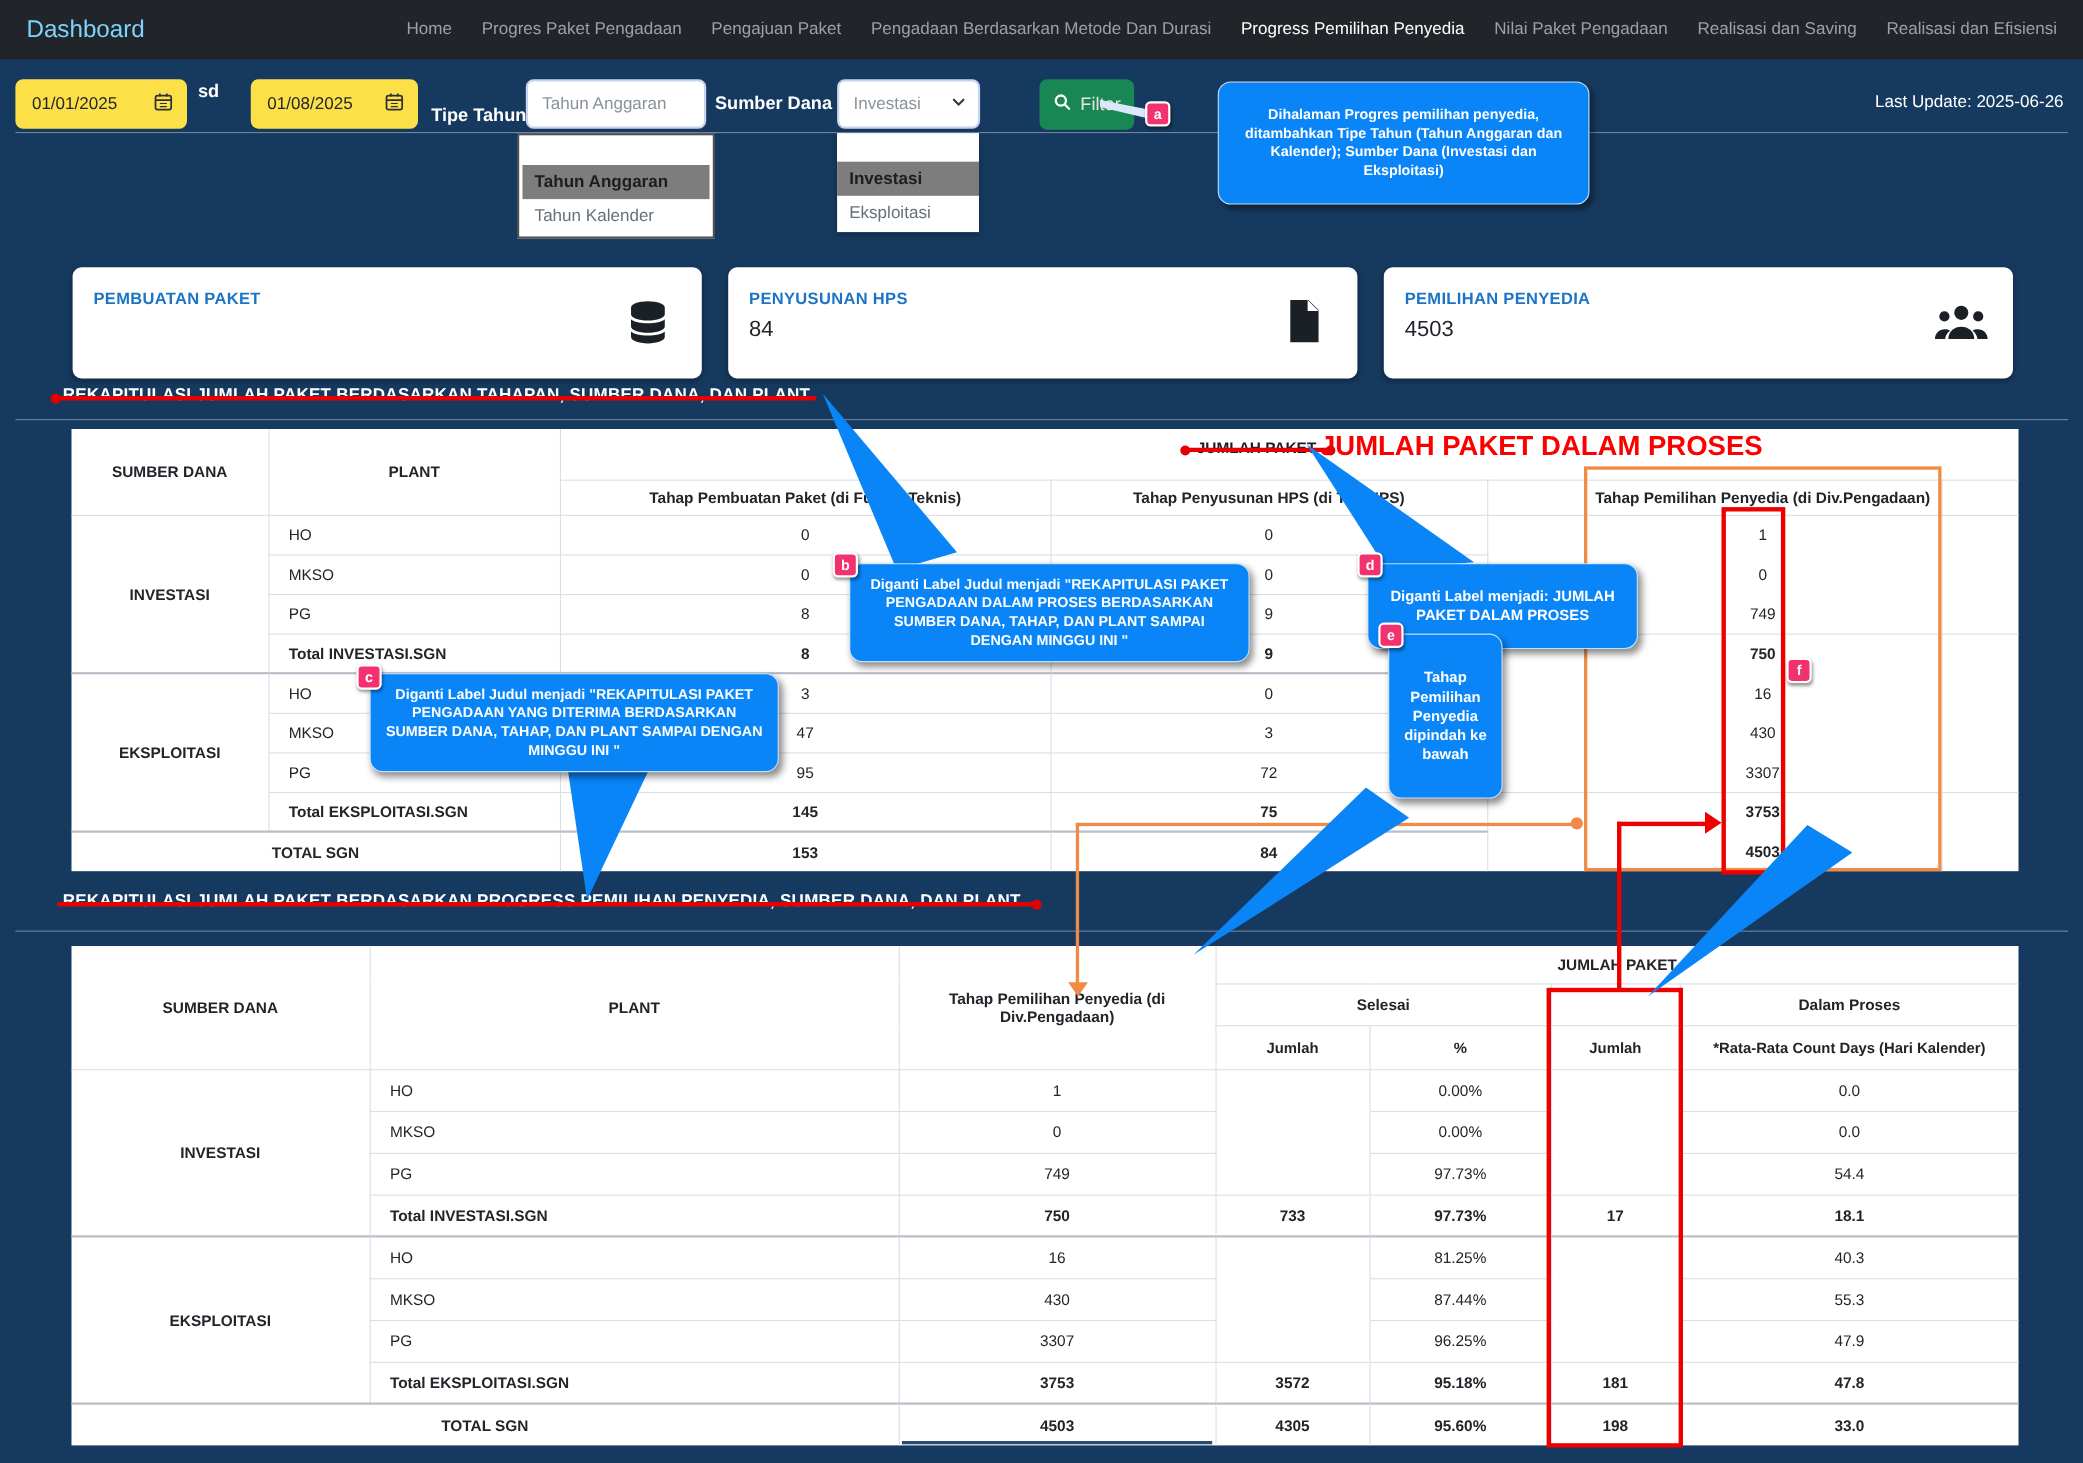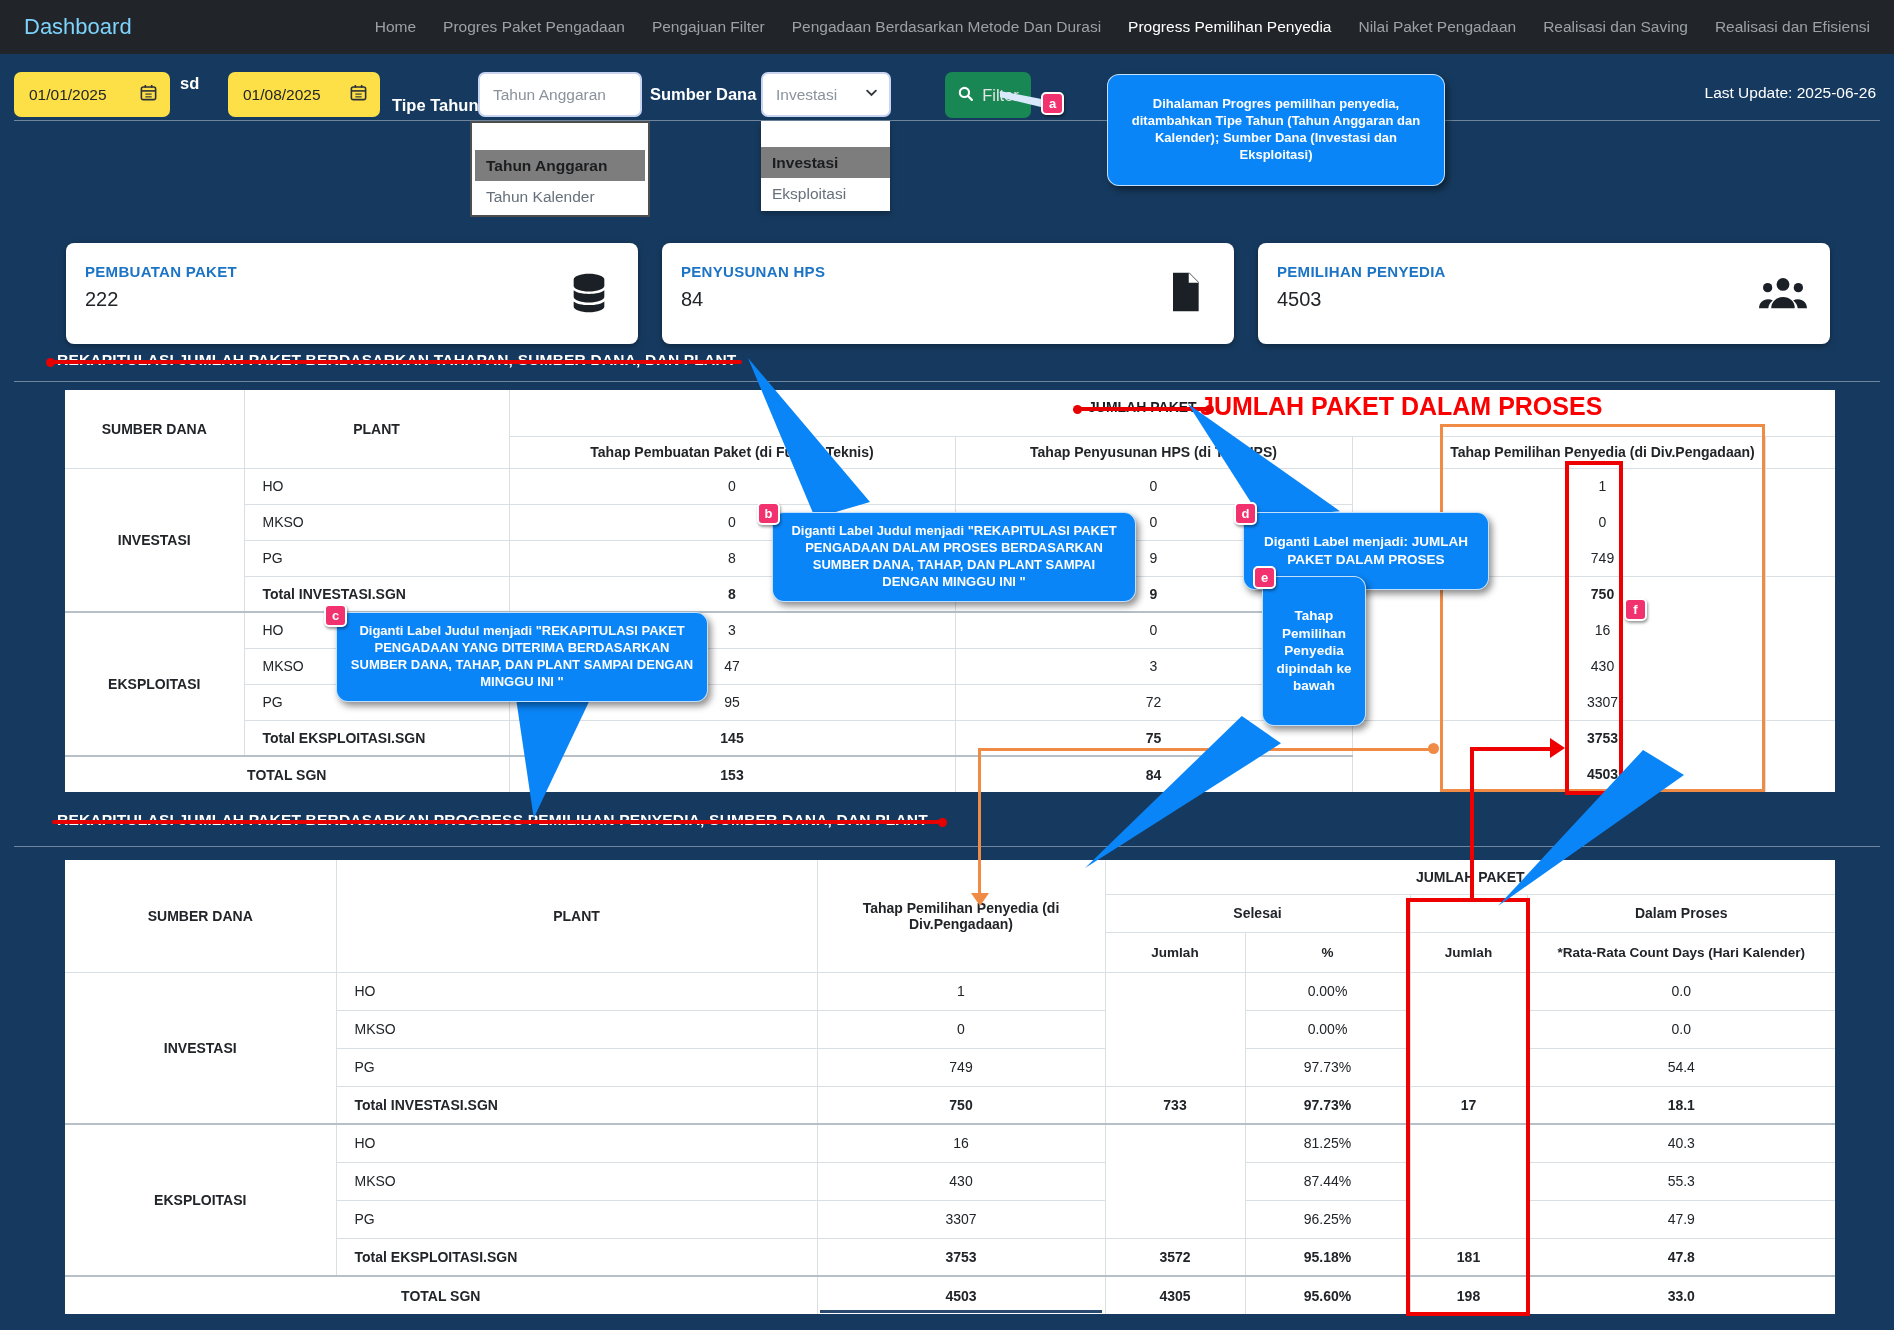--- a/index.html
+++ b/index.html
@@ -96,21 +96,21 @@
 </head>
 <body>
 
 <div id="screen">
 
   <header id="navbar">
     <div id="brand">Dashboard</div>
     <nav id="nav-menu">
       <a class="nav-link">Home</a>
       <a class="nav-link">Progres Paket Pengadaan</a>
-      <a class="nav-link">Pengajuan Filter</a>
+      <a class="nav-link">Pengajuan Paket</a>
       <a class="nav-link">Pengadaan Berdasarkan Metode Dan Durasi</a>
       <a class="nav-link active">Progress Pemilihan Penyedia</a>
       <a class="nav-link">Nilai Paket Pengadaan</a>
       <a class="nav-link">Realisasi dan Saving</a>
       <a class="nav-link">Realisasi dan Efisiensi</a>
     </nav>
   </header>
 
   <div class="hr-line" style="top:120px"></div>
 
@@ -174,21 +174,20 @@
           <line x1="15.5" y1="15.5" x2="21" y2="21"></line>
         </svg>
     </span>
     <span>Filter</span>
   </button>
 
   <div id="last-update">Last Update: 2025-06-26</div>
 
   <div class="card" style="left:66px; width:572px;">
     <div class="card-title">PEMBUATAN PAKET</div>
-    <div class="card-value">222</div>
     <span class="card-icon">
       <svg width="46" height="46" viewBox="0 0 24 24" fill="#1b2026">
           <path d="M12 2c-4.42 0-8 1.34-8 3v3.2c0 1.66 3.58 3 8 3s8-1.34 8-3V5c0-1.66-3.58-3-8-3z"></path>
           <path d="M4 10.6v3.4c0 1.66 3.58 3 8 3s8-1.34 8-3v-3.4c-1.35 1.2-4.4 1.9-8 1.9s-6.65-.7-8-1.9z"></path>
           <path d="M4 16.4V19c0 1.66 3.58 3 8 3s8-1.34 8-3v-2.6c-1.35 1.2-4.4 1.9-8 1.9s-6.65-.7-8-1.9z"></path>
         </svg>
     </span>
   </div>
   <div class="card" style="left:662px; width:572px;">
     <div class="card-title">PENYUSUNAN HPS</div>

